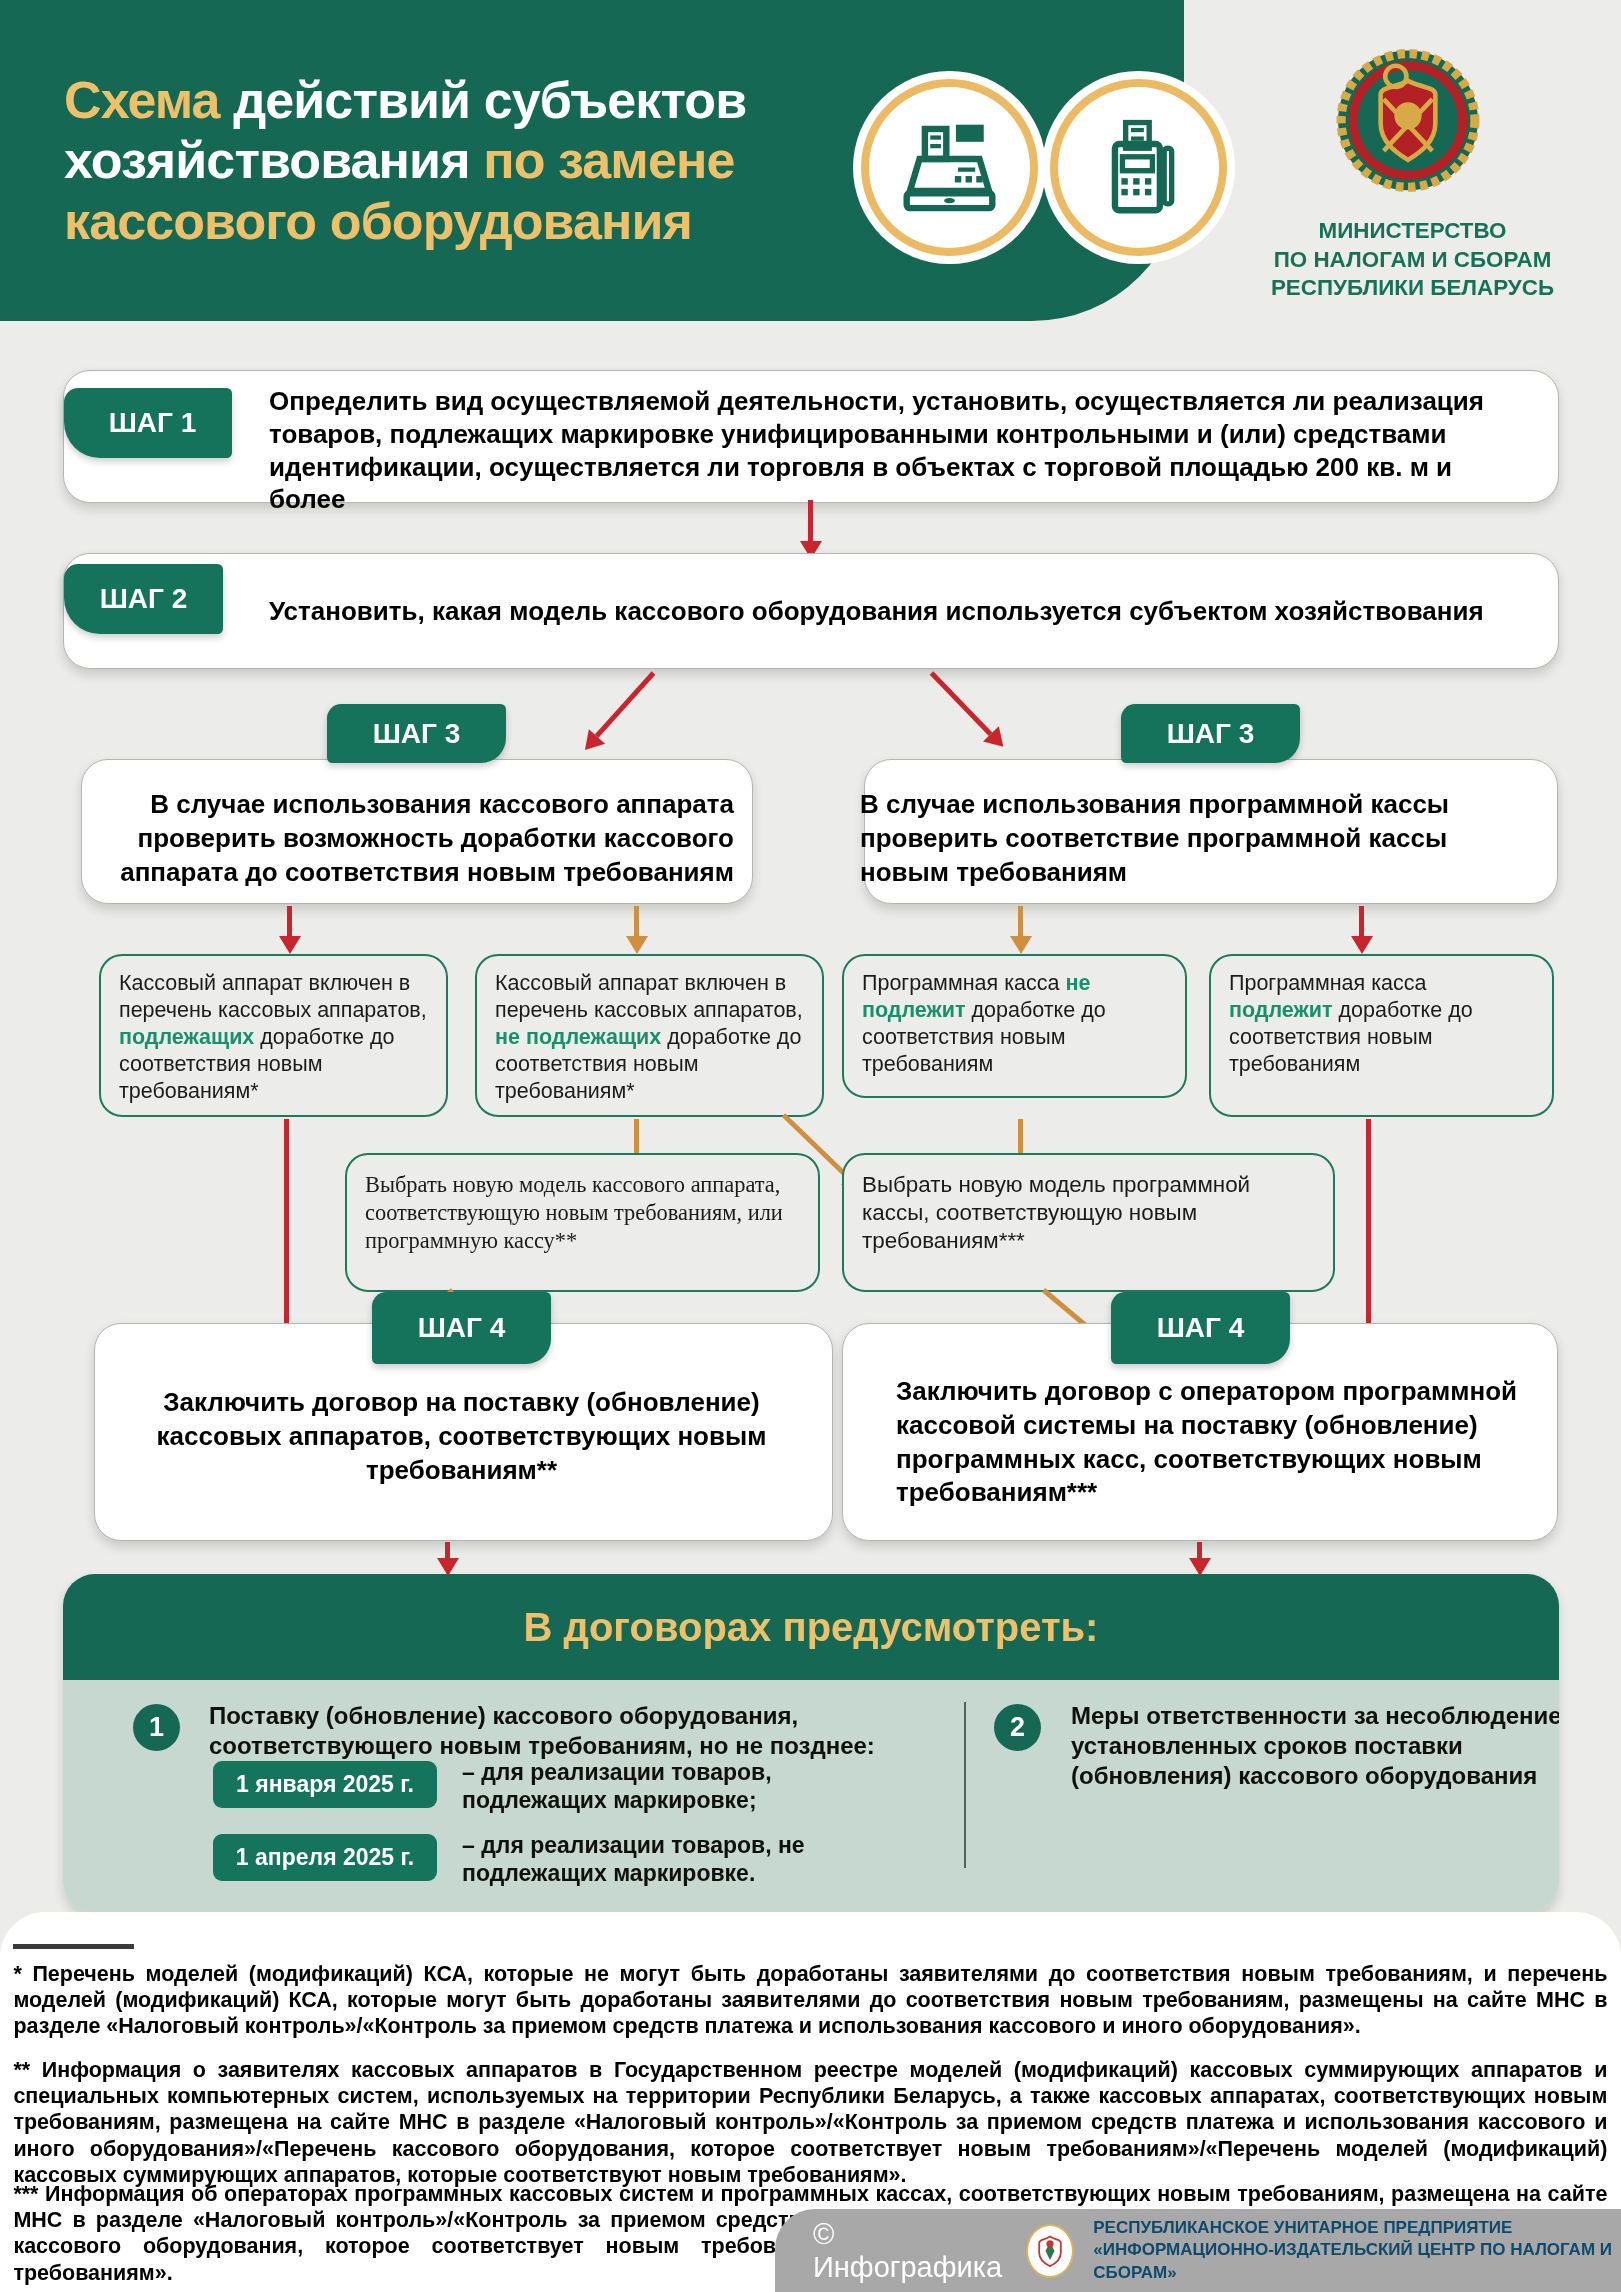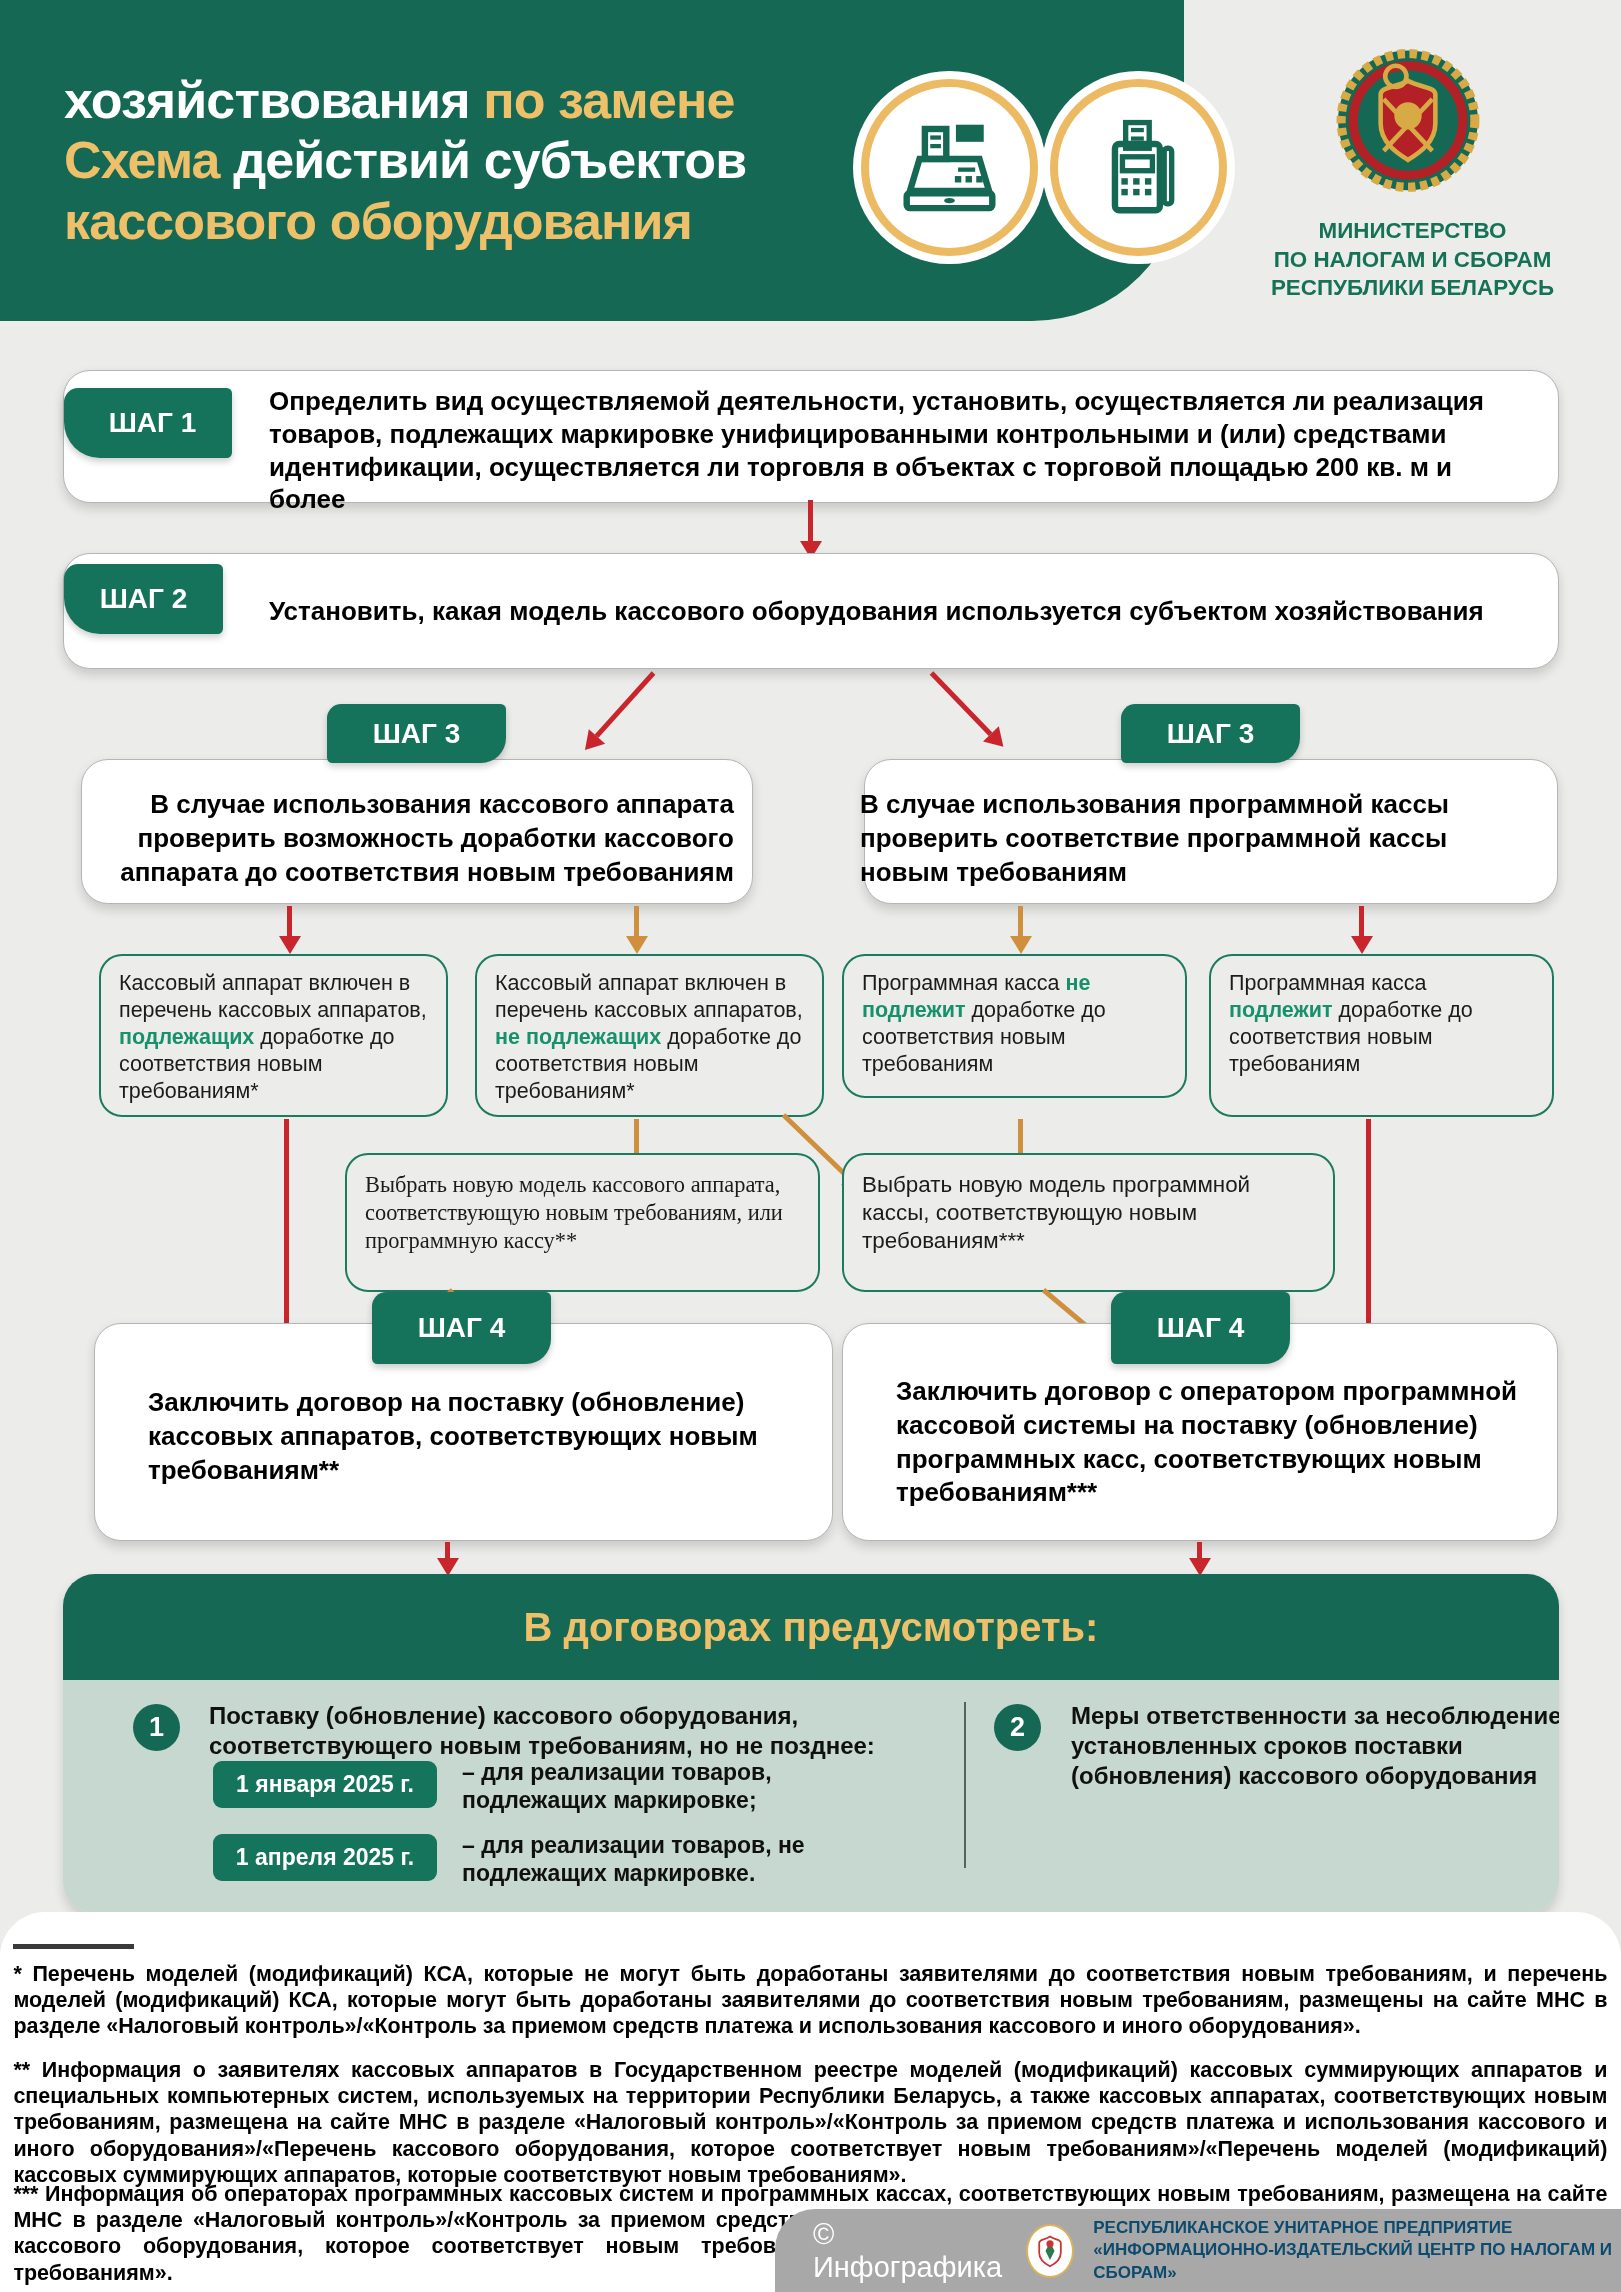--- a/index.html
+++ b/index.html
@@ -72,22 +72,22 @@
          margin-left:23px;display:flex;align-items:center;justify-content:center;box-sizing:border-box;}
   .company{margin-left:19.7px;color:#0c4a6e;font-weight:bold;font-size:17px;line-height:1.3;}
 </style>
 </head>
 <body>
 
 <div class="page">
 
   <div class="header">
     <div class="title">
+      <div><span class="gold">Схема</span><span class="white"> действий субъектов</span></div>
       <div><span class="white">хозяйствования</span><span class="gold"> по замене</span></div>
-      <div><span class="gold">Схема</span><span class="white"> действий субъектов</span></div>
       <div><span class="gold">кассового оборудования</span></div>
     </div>
   </div>
 
   <div class="hicon" style="left:861px;">
     <svg width="107" height="107" viewBox="0 0 100 100" fill="none" stroke="#156853" stroke-width="6">
       <rect x="27" y="14" width="20" height="28" fill="#fff"></rect>
       <line x1="32" y1="22" x2="42" y2="22" stroke-width="4"></line>
       <line x1="32" y1="30" x2="42" y2="30" stroke-width="4"></line>
       <rect x="56" y="10" width="26" height="16" fill="#156853" stroke="none"></rect>
@@ -233,21 +233,21 @@
     </div>
   <div class="arrow org" style="left:1032px;top:1290px;transform:rotate(-50deg);">
       <div class="s" style="height:81px;"></div>
       <div class="h"></div>
     </div>
 
   <div class="badge" style="left:372px;top:1292px;width:179px;height:72px;">
       <span>ШАГ 4</span>
     </div>
   <div class="card" style="left:94px;top:1323px;width:739px;height:218px;"></div>
-  <div class="ctext" style="left:148px;top:1386px;width:627px;font-size:26px;line-height:1.3;">Заключить договор на поставку (обновление) кассовых аппаратов, соответствующих новым требованиям**</div>
+  <div class="ctext" style="left:148px;top:1386px;width:627px;font-size:26px;line-height:1.3;text-align:center;">Заключить договор на поставку (обновление) кассовых аппаратов, соответствующих новым требованиям**</div>
 
   <div class="badge" style="left:1111px;top:1292px;width:179px;height:72px;">
       <span>ШАГ 4</span>
     </div>
   <div class="card" style="left:842px;top:1323px;width:716px;height:218px;"></div>
   <div class="ctext" style="left:896px;top:1375px;width:622px;font-size:26px;line-height:1.3;">Заключить договор с оператором программной кассовой системы на поставку (обновление) программных касс, соответствующих новым требованиям***</div>
 
   <div class="arrow red" style="left:436px;top:1542px;">
       <div class="s" style="height:16px;"></div>
       <div class="h"></div>

